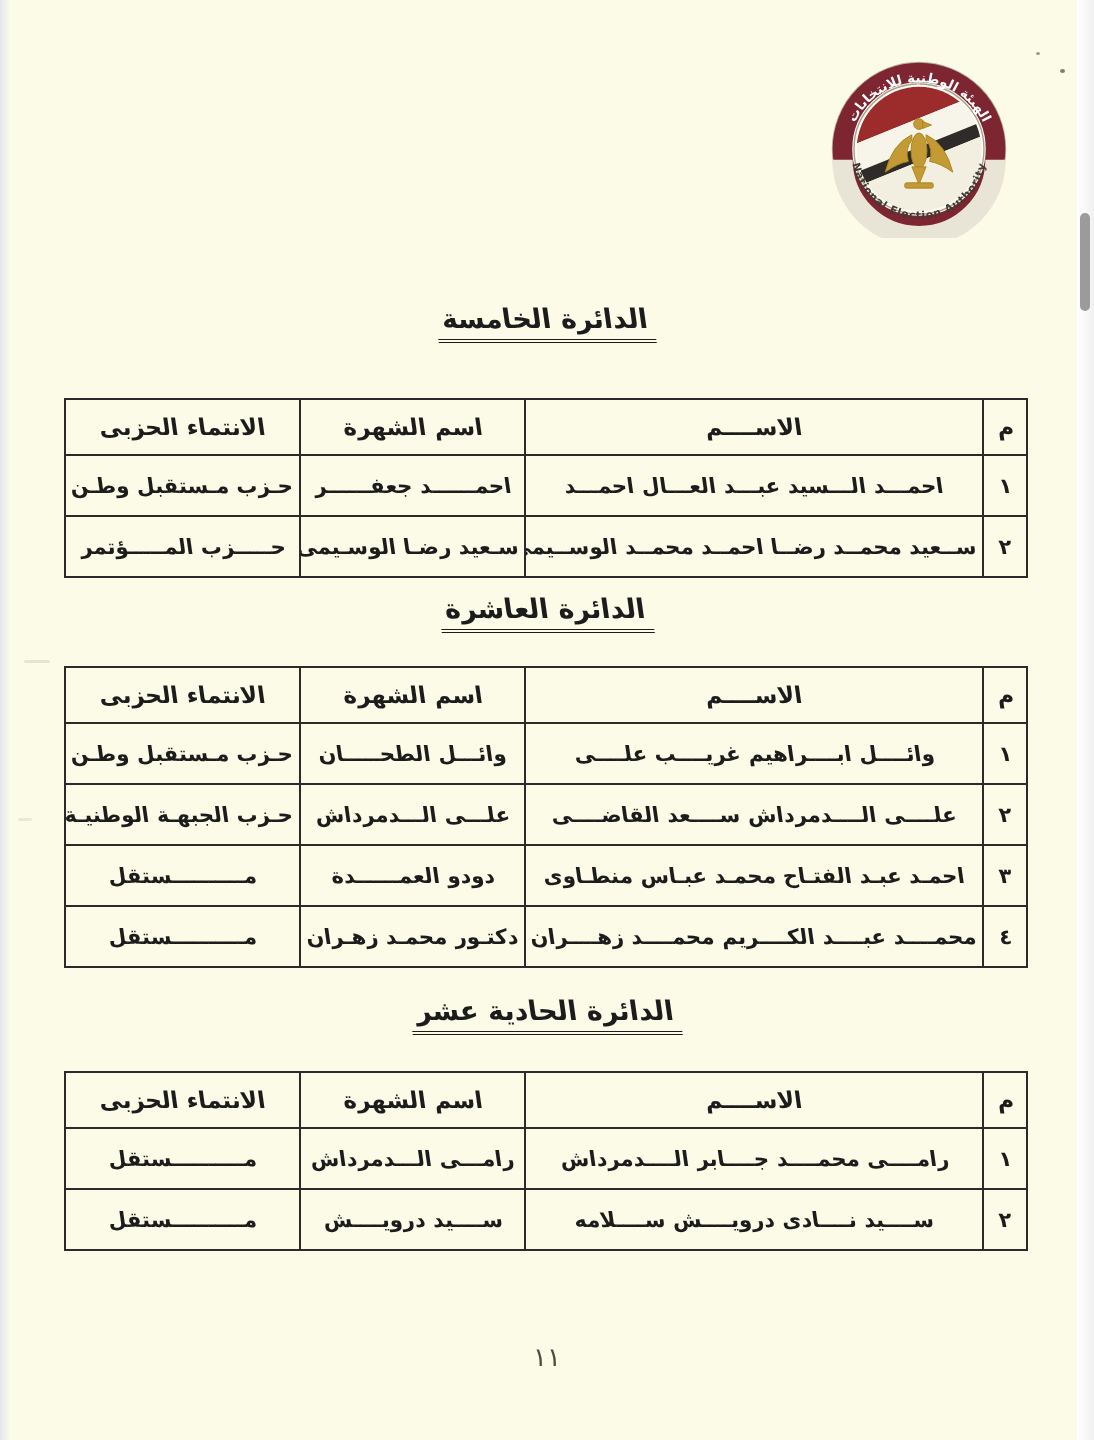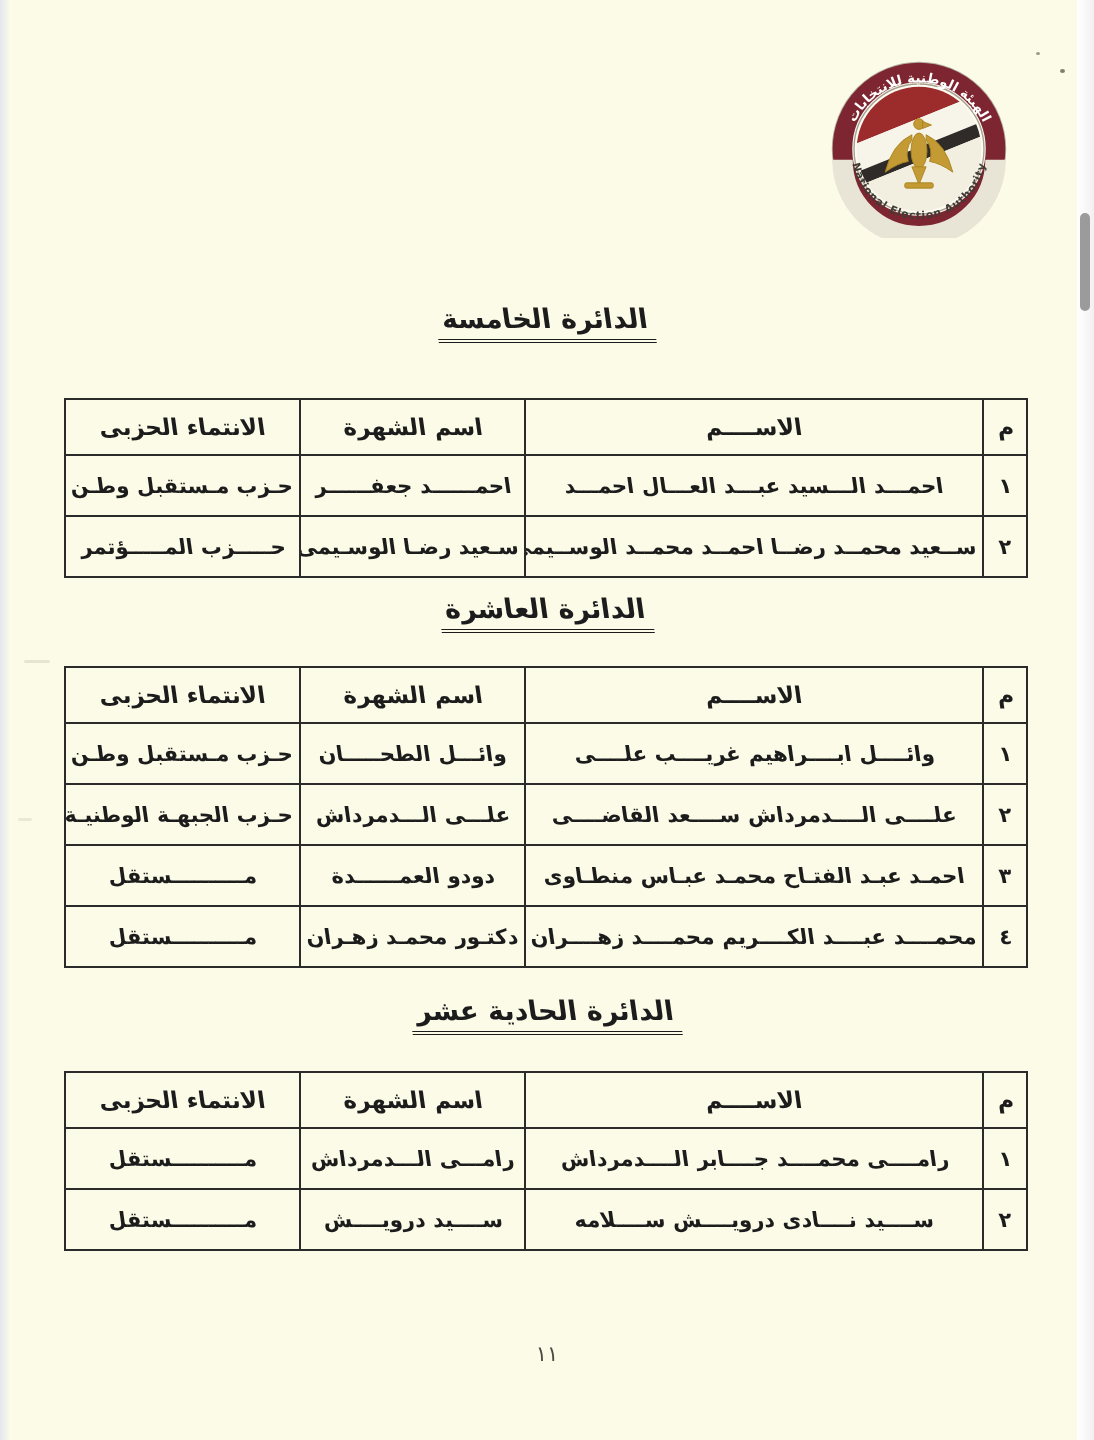--- a/index.html
+++ b/index.html
@@ -30,21 +30,21 @@
     table-layout:fixed;background:#fbfbe8;}
   #table1{top:398px;} #table2{top:666px;} #table3{top:1071px;}
   table.cand th,table.cand td{border:2px solid #2b2b2b;text-align:center;
     vertical-align:middle;padding:0 6px;overflow:hidden;white-space:nowrap;}
   table.cand th{height:54px;font-size:23px;}
   table.cand td{height:59px;font-size:21px;}
   .t{display:inline-block;transform:skewX(8deg);font-weight:bold;}
   col.c-num{width:44px;} col.c-name{width:458px;} col.c-alias{width:225px;} col.c-party{width:235px;}
   
   .page-number{position:absolute;left:0;top:1342px;width:1094px;text-align:center;
-    font-size:21px;color:#4c4c44;letter-spacing:2px;}
+    font-size:26px;color:#4c4c44;letter-spacing:2px;}
 </style>
 </head>
 <body>
 
 <div class="page" dir="rtl">
 
   <div class="page-edge-left"></div>
 
   <div class="logo">
     <svg viewBox="0 0 200 200" width="178" height="178">

